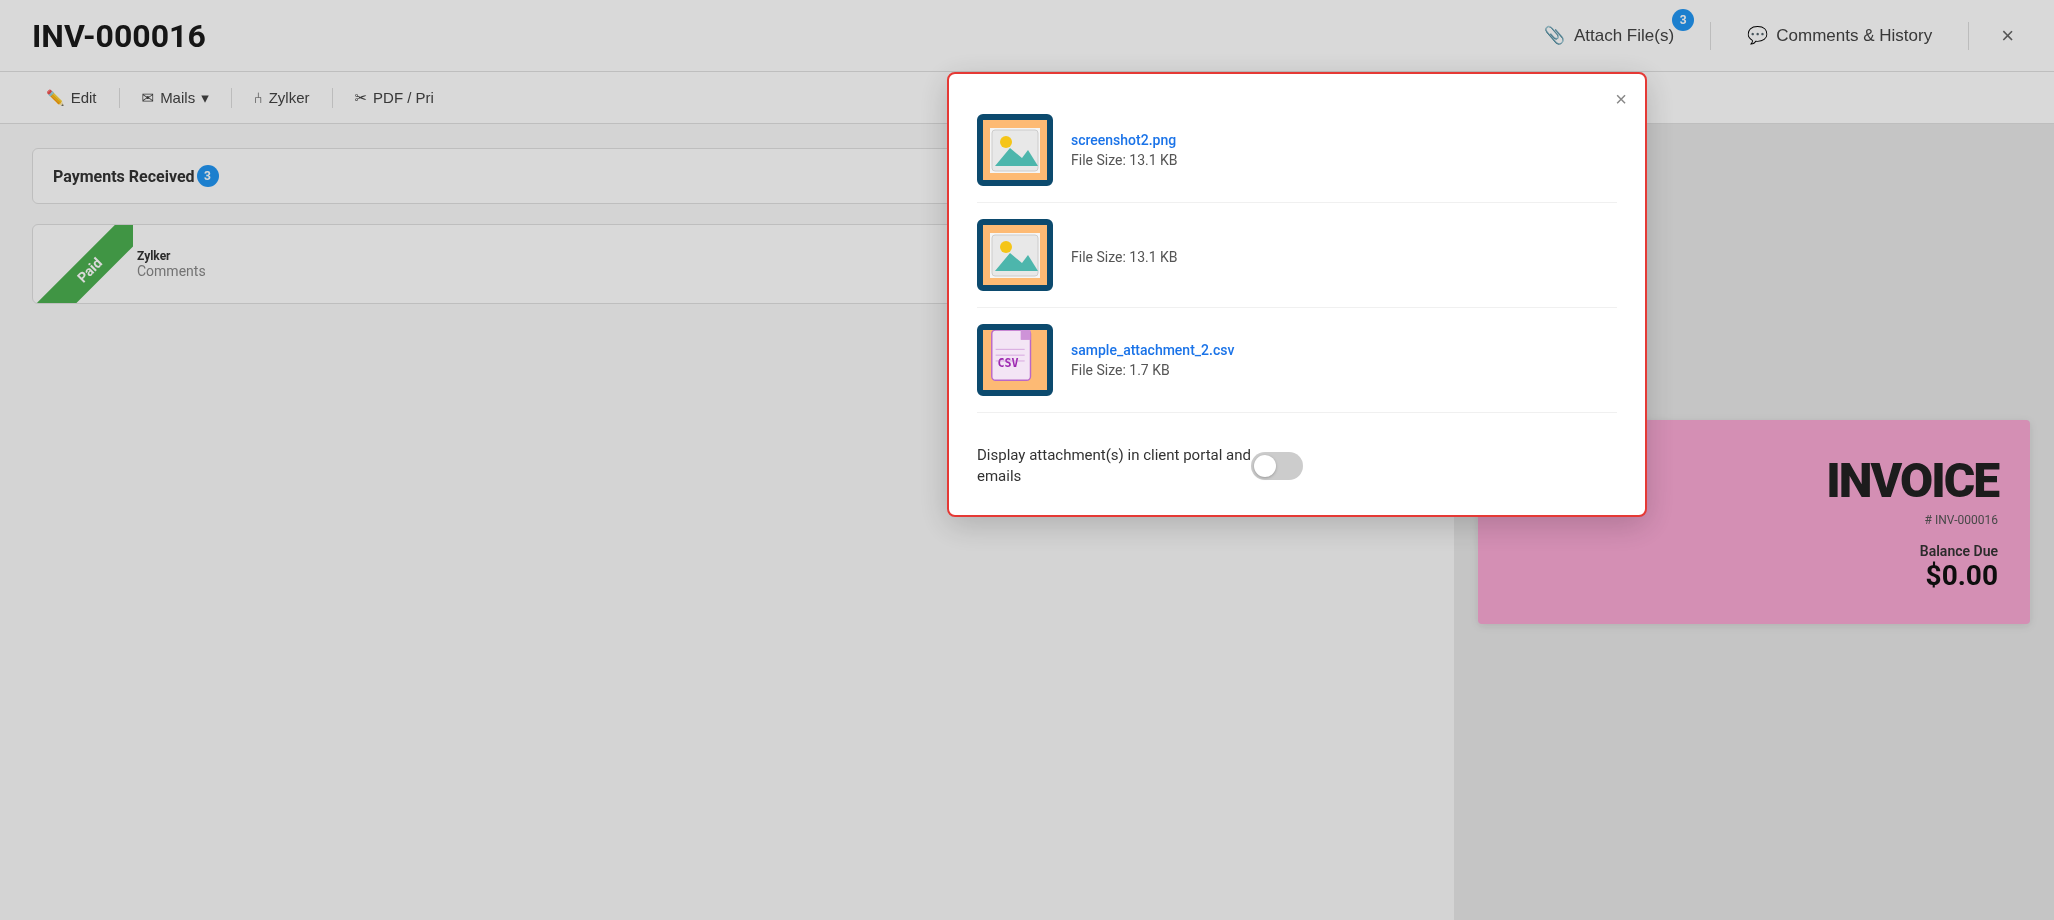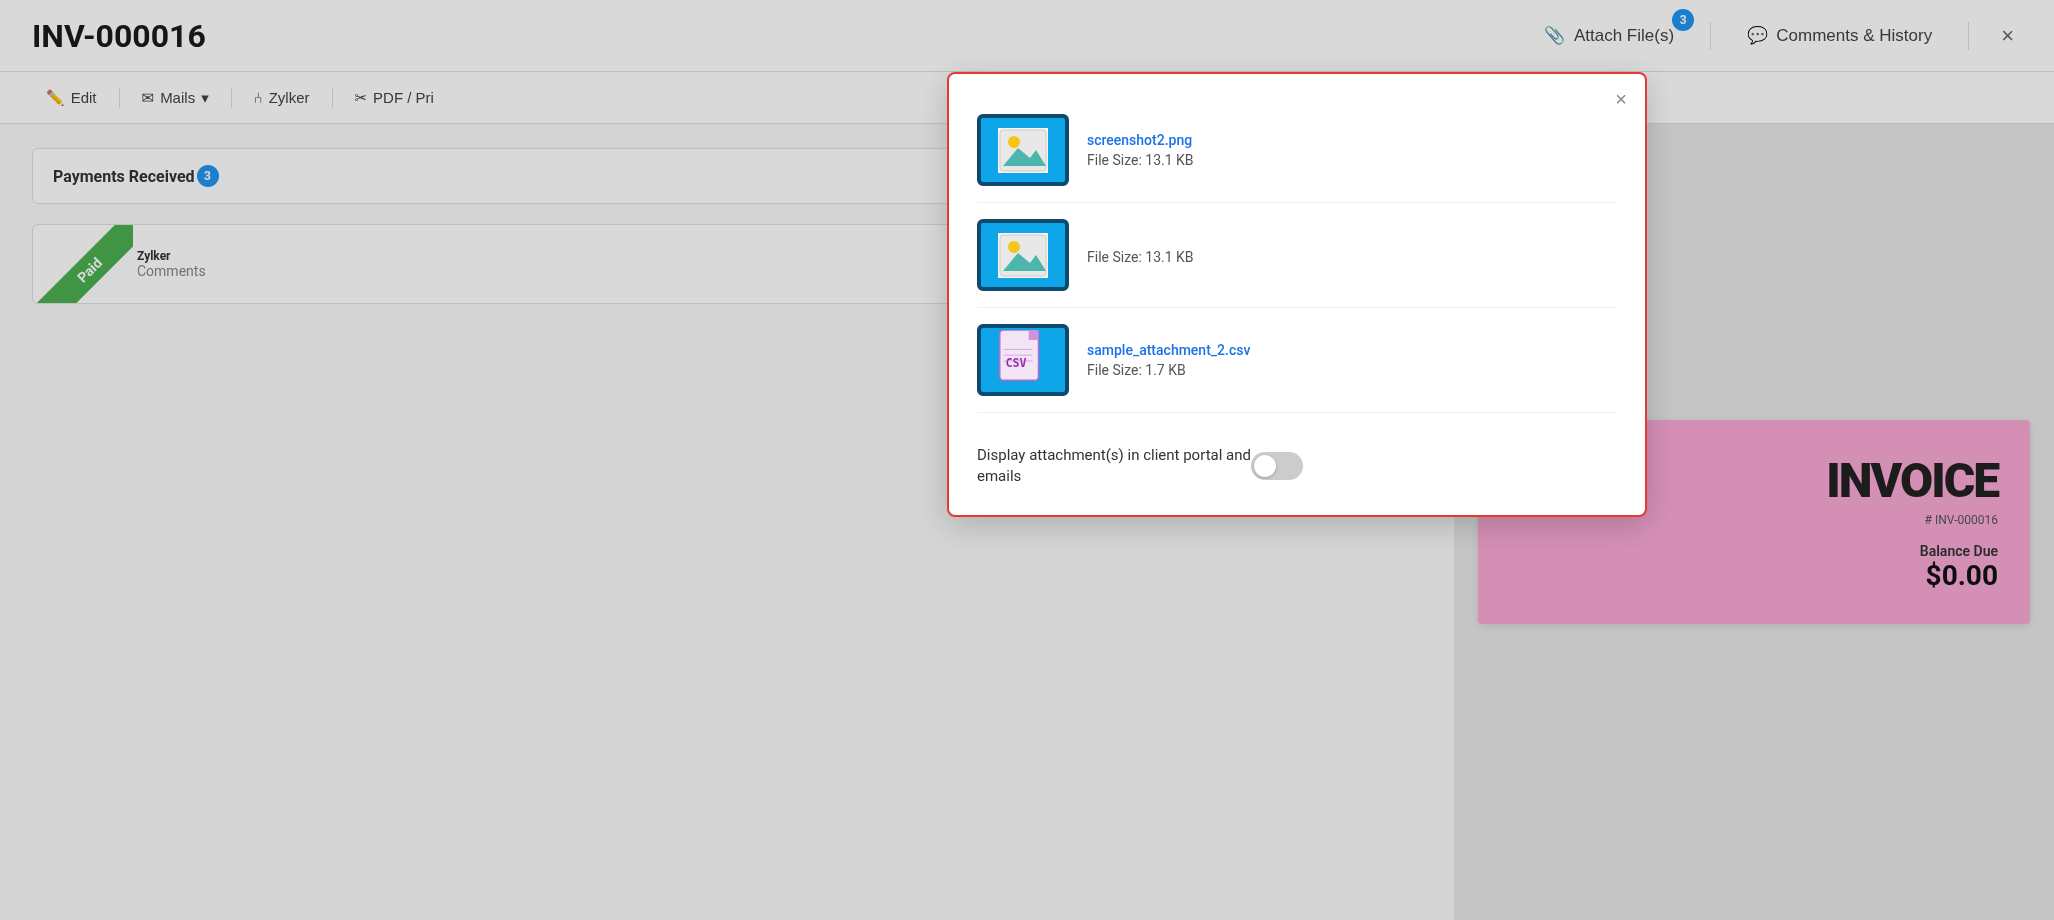--- a/index.html
+++ b/index.html
@@ -275,25 +275,25 @@
       display: flex;
       align-items: center;
       gap: 18px;
       padding: 16px 0;
       border-bottom: 1px solid #f0f0f0;
     }
     .attachment-item:last-of-type {
       border-bottom: none;
     }
     .attachment-thumb {
-      width: 92px;
+      width: 76px;
       height: 72px;
-      border: 4px solid #0c4a6e;
+      border: 6px solid #0c4a6e;
       border-radius: 6px;
-      background: #0ea5e9;
+      background: #fdba74;
       display: flex;
       align-items: center;
       justify-content: center;
       flex-shrink: 0;
       overflow: hidden;
     }
     .attachment-info {
       flex: 1;
     }
     .attachment-name {

